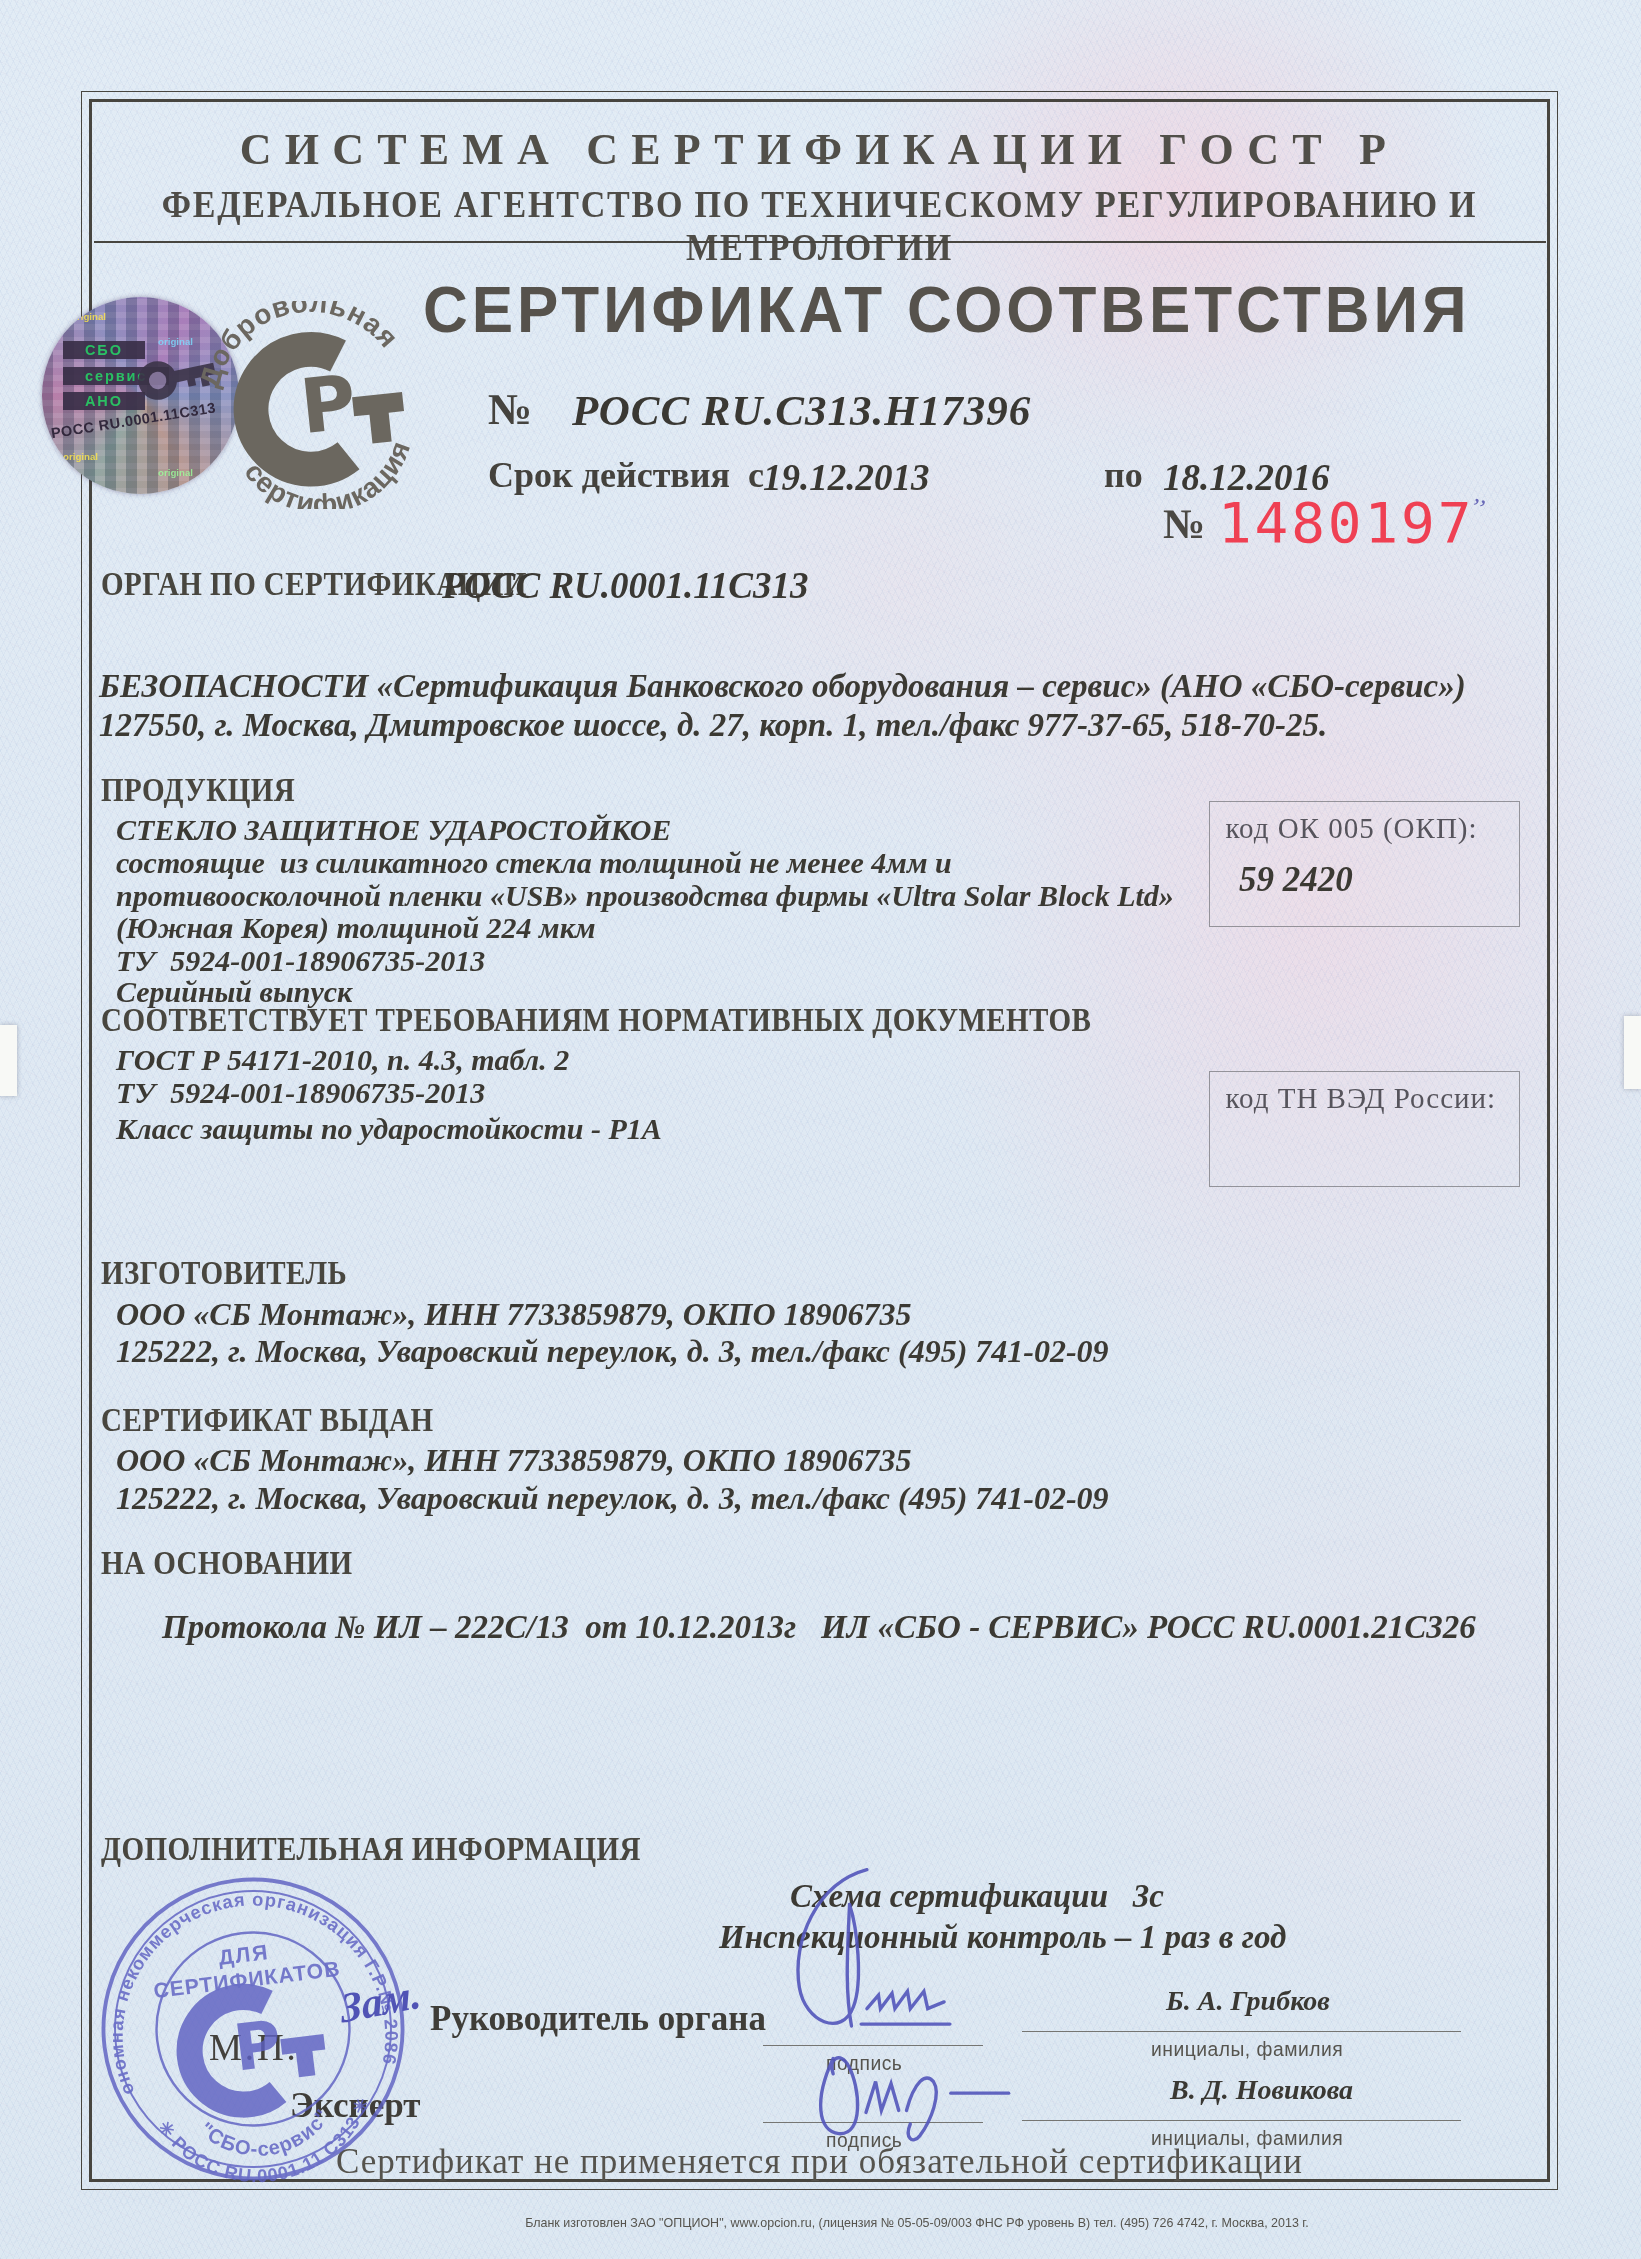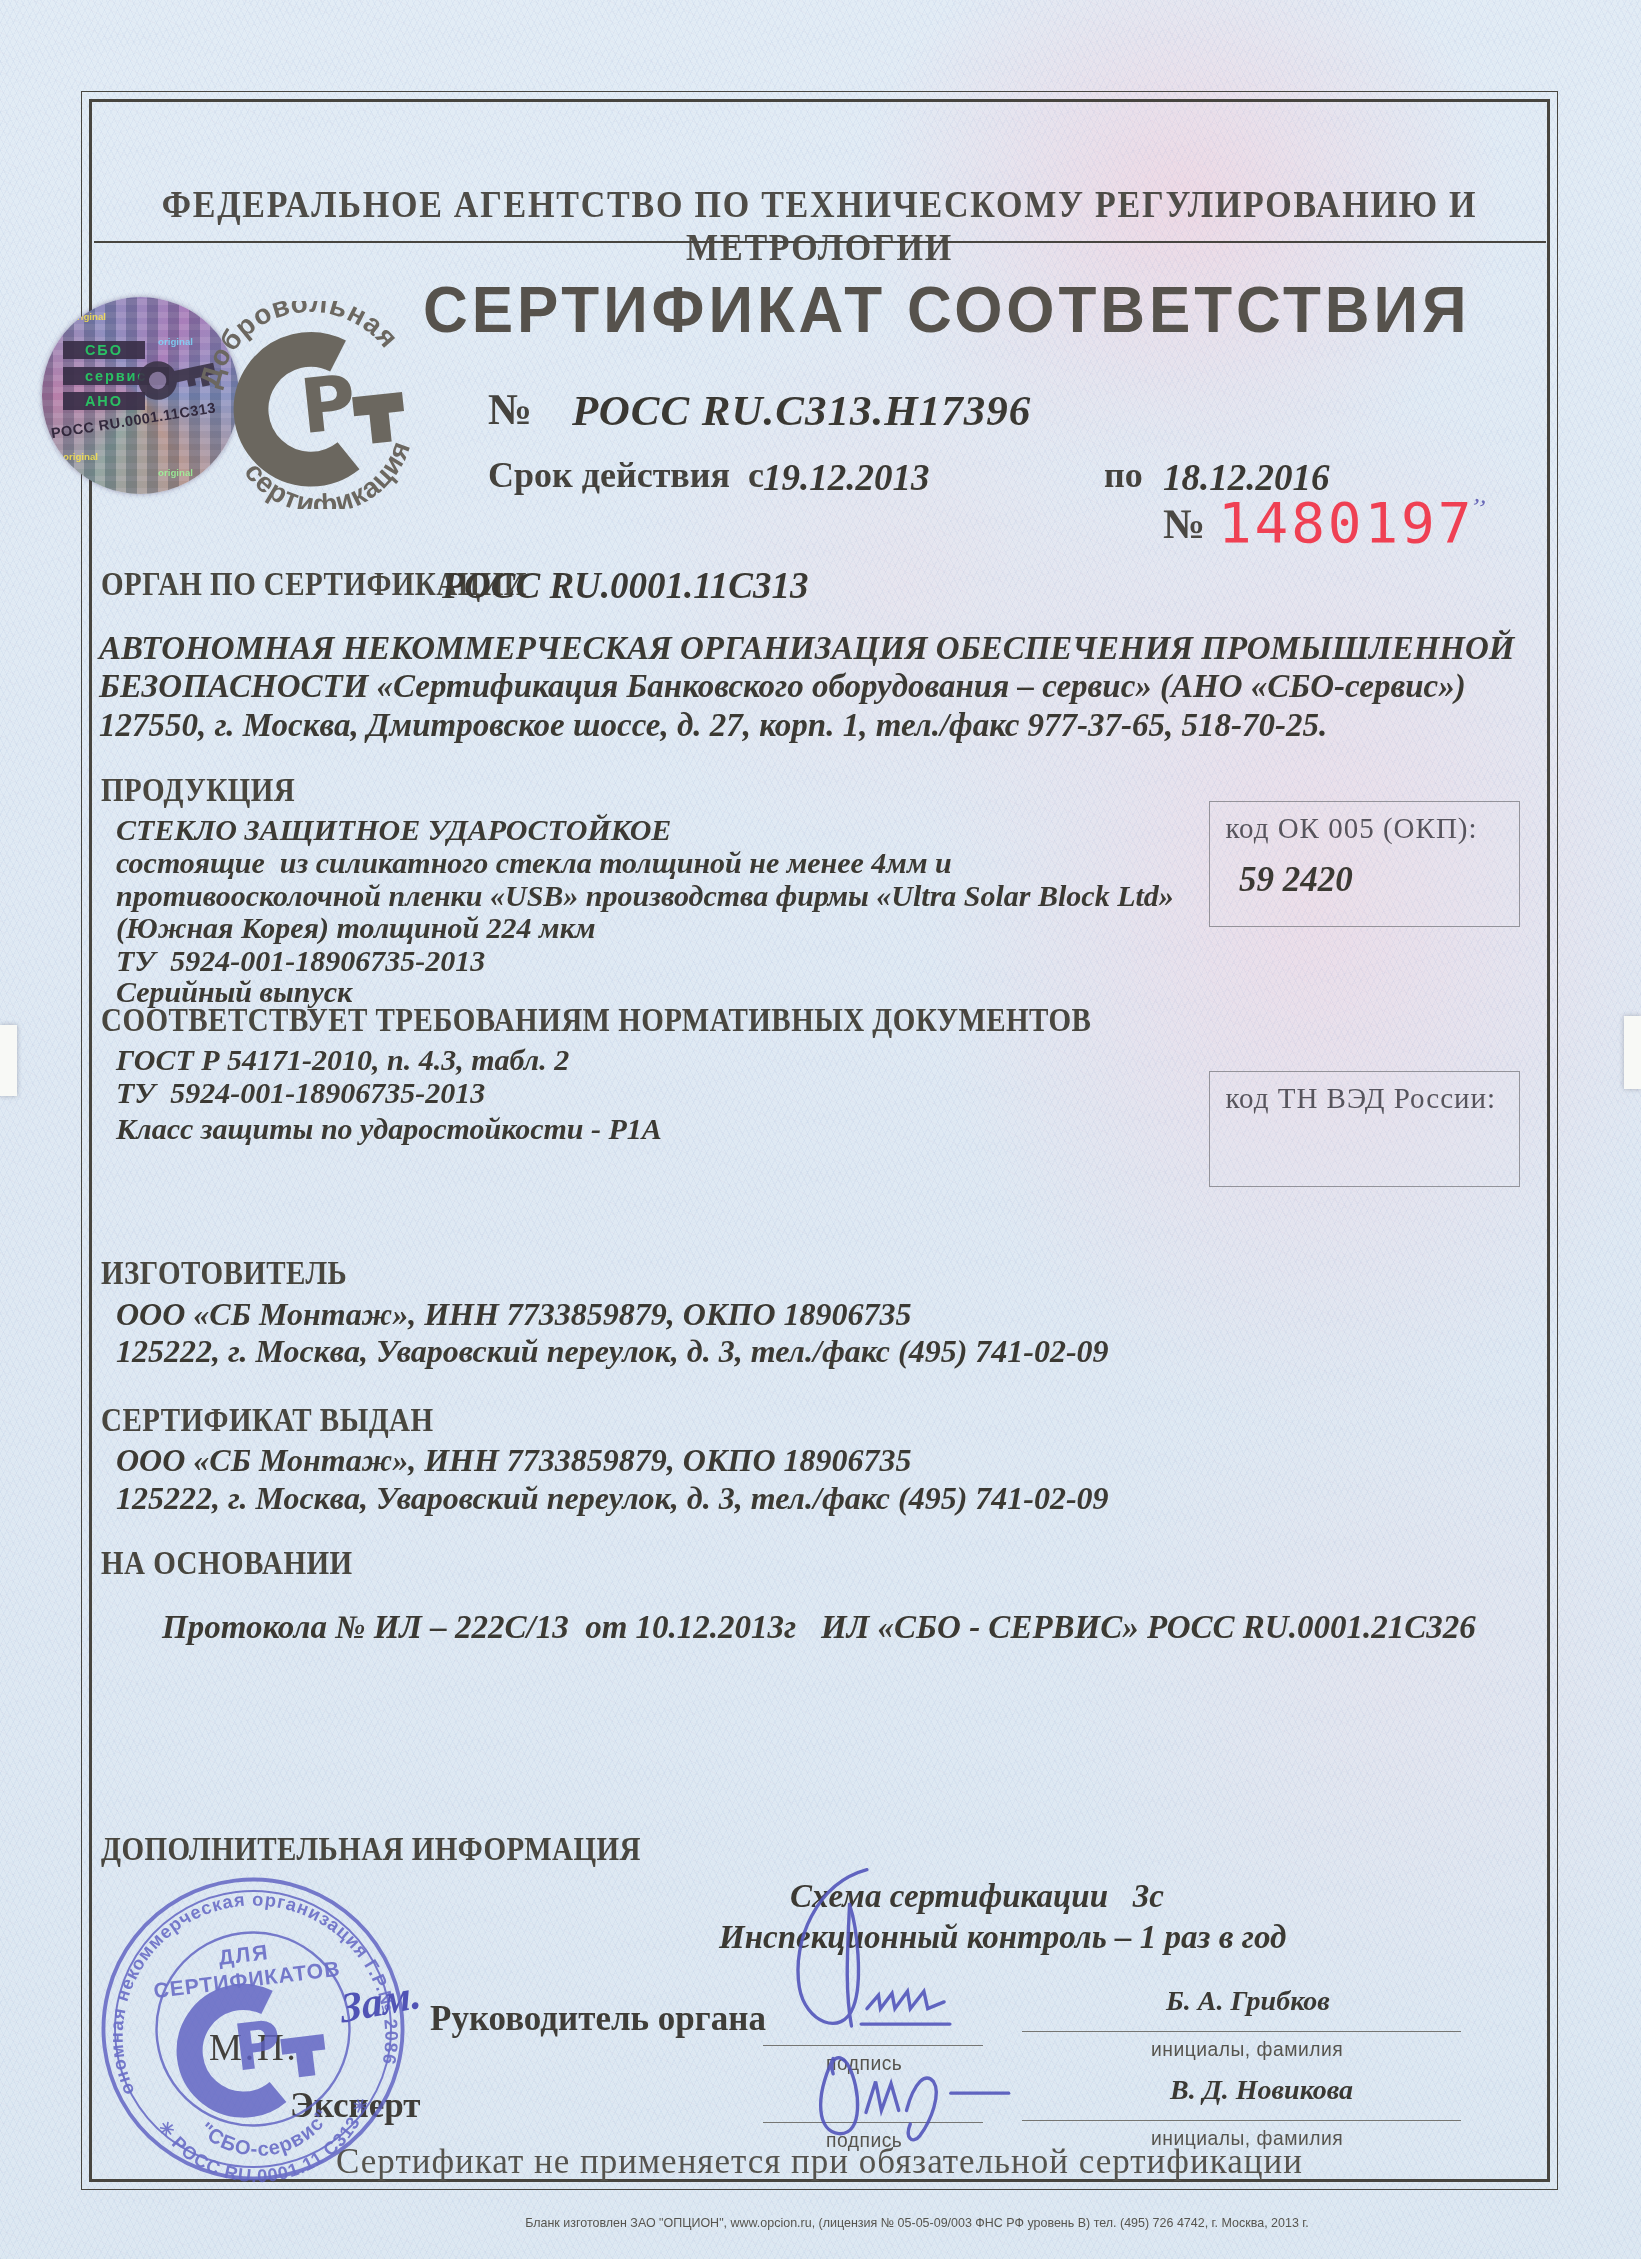--- a/index.html
+++ b/index.html
@@ -93,40 +93,40 @@
 </style>
 </head>
 <body>
 
 <div class="page">
 
   <div class="frame">
     <div class="frame-inner"></div>
   </div>
 
+  <div class="hdr-system">СИСТЕМА СЕРТИФИКАЦИИ ГОСТ Р</div>
   <div class="hdr-agency">ФЕДЕРАЛЬНОЕ АГЕНТСТВО ПО ТЕХНИЧЕСКОМУ РЕГУЛИРОВАНИЮ И МЕТРОЛОГИИ</div>
   <div class="hdr-rule"></div>
 
   <div class="doc-title">СЕРТИФИКАТ СООТВЕТСТВИЯ</div>
 
   <div class="abs num-label" style="left:488px; top:384px;">№</div>
   <div class="abs val-it" style="left:572px; top:386px; font-size:43px; letter-spacing:1px;">РОСС RU.С313.Н17396</div>
 
   <div class="abs keep-ws" style="left:488px; top:454px; font-size:36px; font-weight:700; color:#44423d;">Срок действия  с</div>
   <div class="abs val-it" style="left:763px; top:456px; font-size:37px;">19.12.2013</div>
   <div class="abs" style="left:1104px; top:454px; font-size:36px; font-weight:700; color:#44423d;">по</div>
   <div class="abs val-it" style="left:1163px; top:456px; font-size:37px;">18.12.2016</div>
 
   <div class="abs" style="left:1163px; top:500px; font-size:42px; font-weight:600; color:#4a4843;">№</div>
   <div class="abs red-num" style="left:1218px; top:490px;">1480197</div>
 
   <div class="abs lbl" style="left:101px; top:566px;">ОРГАН ПО СЕРТИФИКАЦИИ</div>
   <div class="abs val-it" style="left:442px; top:564px; font-size:37px;">РОСС RU.0001.11С313</div>
 
-  <div class="abs body-it" style="left:99px; top:630px; font-size:33px;">АВТОНОМНАЯ НЕКОММЕРЧЕСКАЯ ОРГАНИЗАЦИЯ ОБЕСПЕЧЕНИЯ ПРОМЫШЛЕННОЙ</div>
   <div class="abs body-it" style="left:99px; top:668px; font-size:33px;">БЕЗОПАСНОСТИ «Сертификация Банковского оборудования – сервис» (АНО «СБО-сервис»)</div>
   <div class="abs body-it" style="left:99px; top:707px; font-size:33px;">127550, г. Москва, Дмитровское шоссе, д. 27, корп. 1, тел./факс 977-37-65, 518-70-25.</div>
 
   <div class="abs lbl" style="left:101px; top:772px;">ПРОДУКЦИЯ</div>
   <div class="abs body-it" style="left:116px; top:813px; font-size:30px;">СТЕКЛО ЗАЩИТНОЕ УДАРОСТОЙКОЕ</div>
   <div class="abs body-it" style="left:116px; top:846px; font-size:30px;">состоящие  из силикатного стекла толщиной не менее 4мм и</div>
   <div class="abs body-it" style="left:116px; top:879px; font-size:30px;">противоосколочной пленки «USB» производства фирмы «Ultra Solar Block Ltd»</div>
   <div class="abs body-it" style="left:116px; top:911px; font-size:30px;">(Южная Корея) толщиной 224 мкм</div>
   <div class="abs body-it" style="left:116px; top:944px; font-size:30px;">ТУ  5924-001-18906735-2013</div>
   <div class="abs body-it" style="left:116px; top:975px; font-size:30px;">Серийный выпуск</div>

